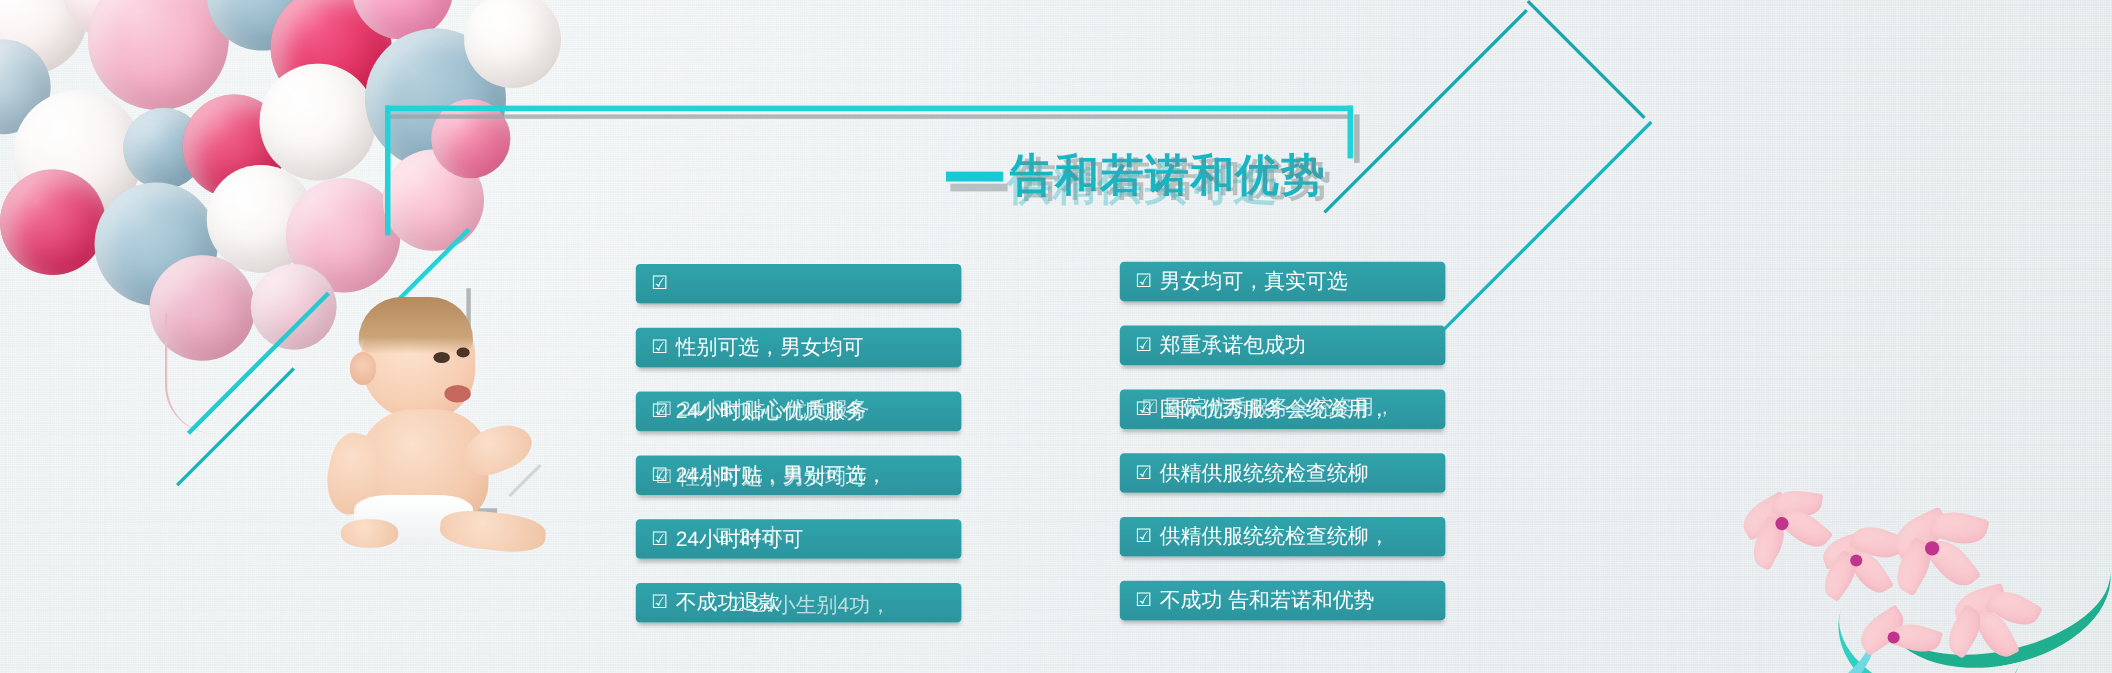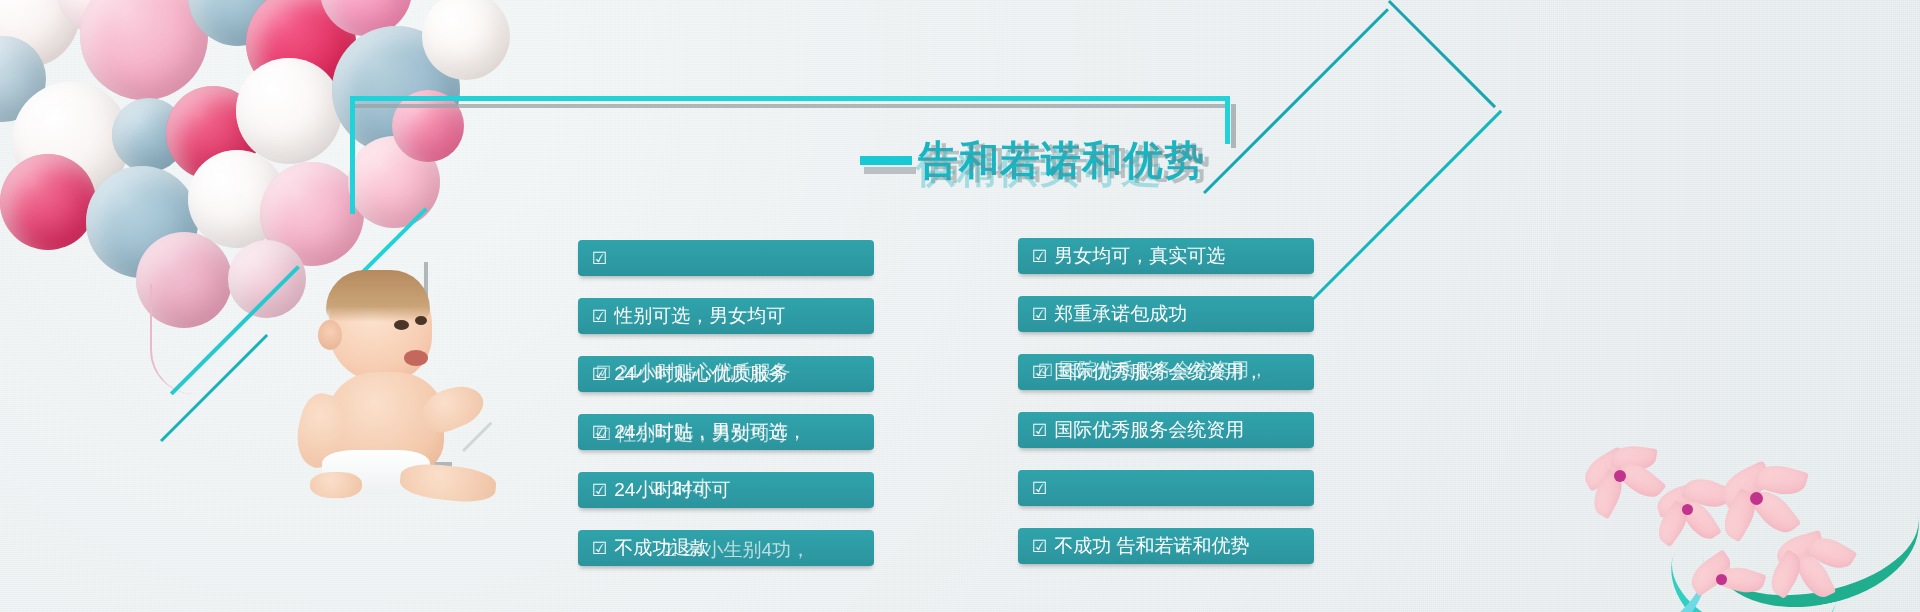--- a/index.html
+++ b/index.html
@@ -258,24 +258,25 @@
         <span class="chk">☑</span>
         <span class="txt">郑重承诺包成功</span>
       </div>
       <div class="pill" style="width: 268px;">
         <span class="chk">☑</span>
         <span class="txt">国际优秀服务会统资用，</span>
         <span class="ghost" style="left: 6px; top: -2px; opacity: 0.8;"><span style="font-size:17px;margin-right:6px;">☑</span>医院优质服务会统姿用，</span>
       </div>
       <div class="pill" style="width: 268px;">
         <span class="chk">☑</span>
-        <span class="txt">国际优秀服务会统资用</span>
-      </div>
-      <div class="pill" style="width: 268px;">
-        <span class="chk">☑</span>
+        <span class="txt">供精供服统统检查统柳</span>
+      </div>
+      <div class="pill" style="width: 268px;">
+        <span class="chk">☑</span>
+        <span class="txt">供精供服统统检查统柳，</span>
       </div>
       <div class="pill" style="width: 268px;">
         <span class="chk">☑</span>
         <span class="txt">不成功 告和若诺和优势</span>
       </div>
     </div>
 
 </div>
 
 </body></html>

